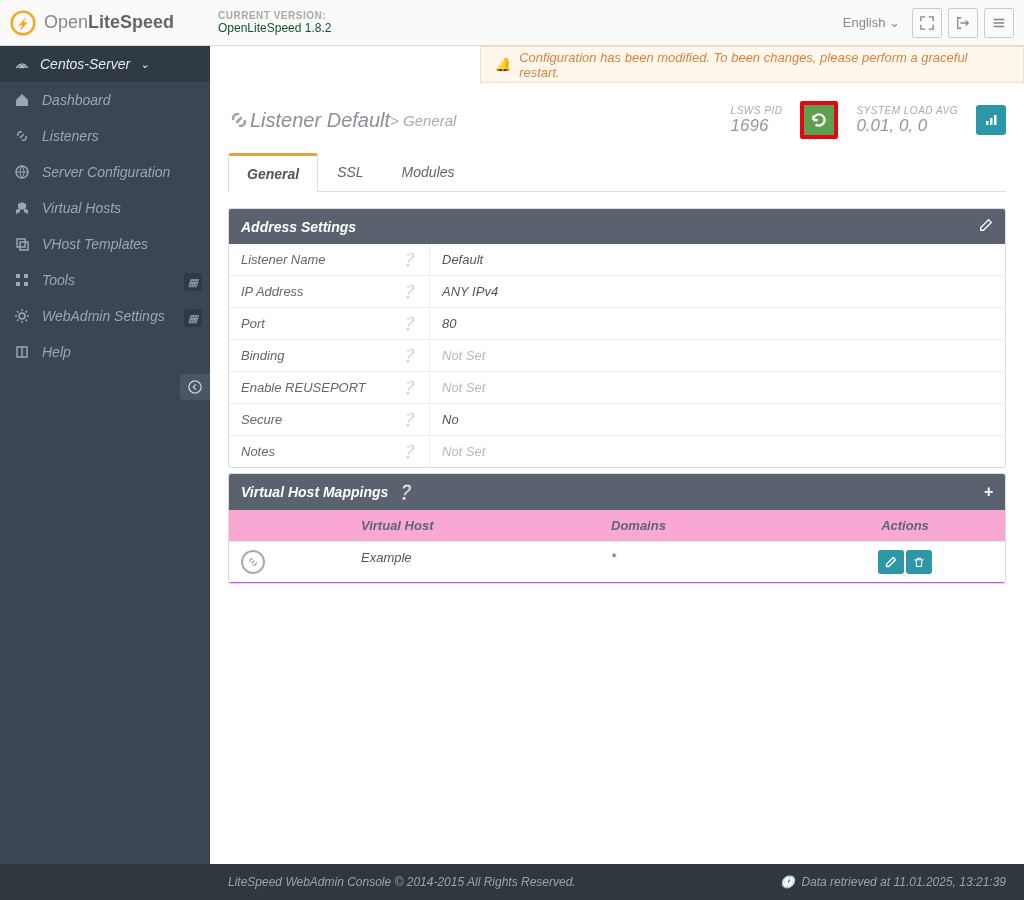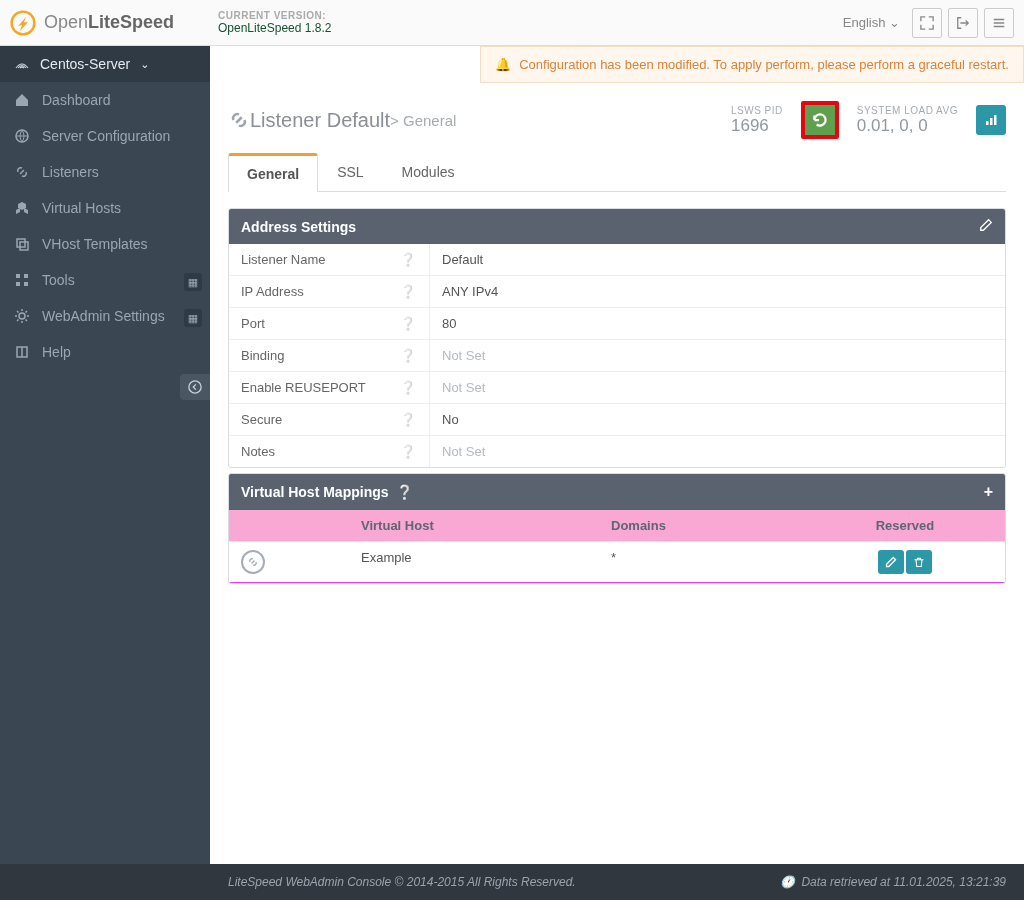--- a/index.html
+++ b/index.html
@@ -12,21 +12,21 @@
 .logo-text { font-size: 18px; color: #888; }
 .logo-text b { color: #666; font-weight: 600; }
 .version-wrap { flex: 1; padding-left: 8px; }
 .version-label { font-size: 10px; color: #aaa; font-weight: 600; letter-spacing: 0.5px; }
 .version-value { font-size: 12px; color: #14532d; }
 .top-right { display: flex; align-items: center; gap: 6px; }
 .lang-sel { color: #888; font-size: 13px; cursor: pointer; padding: 4px 6px; }
 .top-btn { width: 30px; height: 30px; border: 1px solid #ccc; background: #fafafa; display: flex; align-items: center; justify-content: center; color: #888; border-radius: 2px; cursor: pointer; }
 
 
-.layout { display: flex; height: calc(900px - 46px - 36px); }
+.layout { display: flex; height: calc(900px - 46px - 36px); font-style: italic; }
 .sidebar { width: 210px; background: #3a4651; color: #c8d1da; display: flex; flex-direction: column; }
 .server-sel { padding: 10px 14px; background: #2f3a44; color: #e5eaf0; font-size: 14px; display: flex; align-items: center; gap: 10px; cursor: pointer; }
 .nav { list-style: none; }
 .nav li { padding: 10px 14px; display: flex; align-items: center; gap: 12px; cursor: pointer; color: #9aa7b3; font-size: 14px; position: relative; }
 .nav .expand { position: absolute; right: 8px; top: 11px; width: 18px; height: 18px; background: #2f3a44; border-radius: 3px; display: flex; align-items: center; justify-content: center; font-size: 11px; }
 .collapse-btn { margin-top: 4px; align-self: flex-end; width: 30px; height: 26px; background: #4a5662; color: #c8d1da; display: flex; align-items: center; justify-content: center; cursor: pointer; border-top-left-radius: 4px; border-bottom-left-radius: 4px; }
 .ic { width: 16px; height: 16px; display: inline-flex; align-items: center; justify-content: center; }
 
 
 .main { flex: 1; background: #fff; display: flex; flex-direction: column; overflow: hidden; }
@@ -128,33 +128,33 @@
           <span class="ic">
             <svg width="16" height="16" viewBox="0 0 16 16">
               <path d="M2 8 L8 2 L14 8 L14 14 L2 14 Z" fill="#9aa7b3"></path>
             </svg>
           </span>
           <span>Dashboard</span>
         </li>
       <li>
           <span class="ic">
             <svg width="16" height="16" viewBox="0 0 16 16">
+              <path d="M6 10 L10 6 M4 8 A3 3 0 0 1 8 4 M12 8 A3 3 0 0 1 8 12" stroke="#9aa7b3" fill="none" stroke-width="1.5"></path>
+            </svg>
+          </span>
+          <span>Listeners</span>
+        </li>
+      <li>
+          <span class="ic">
+            <svg width="16" height="16" viewBox="0 0 16 16">
               <circle cx="8" cy="8" r="6" fill="none" stroke="#9aa7b3" stroke-width="1.5"></circle>
               <path d="M2 8 L14 8 M8 2 Q12 8 8 14 Q4 8 8 2" fill="none" stroke="#9aa7b3"></path>
             </svg>
           </span>
           <span>Server Configuration</span>
-        </li>
-      <li>
-          <span class="ic">
-            <svg width="16" height="16" viewBox="0 0 16 16">
-              <path d="M6 10 L10 6 M4 8 A3 3 0 0 1 8 4 M12 8 A3 3 0 0 1 8 12" stroke="#9aa7b3" fill="none" stroke-width="1.5"></path>
-            </svg>
-          </span>
-          <span>Listeners</span>
         </li>
       <li>
           <span class="ic">
             <svg width="16" height="16" viewBox="0 0 16 16">
               <path d="M4 4 L8 2 L12 4 L12 8 L8 10 L4 8 Z M2 10 L6 8 L6 12 L2 14 Z M10 8 L14 10 L14 14 L10 12 Z" fill="#9aa7b3"></path>
             </svg>
           </span>
           <span>Virtual Hosts</span>
         </li>
       <li>
@@ -202,21 +202,21 @@
           <circle cx="8" cy="8" r="7" fill="none" stroke="#c8d1da" stroke-width="1.5"></circle>
           <path d="M9 5 L6 8 L9 11" stroke="#c8d1da" fill="none" stroke-width="1.5"></path>
         </svg>
     </div>
   </div>
 
   <div class="main">
     <div class="alert-row">
       <div class="alert-bar">
         <span>🔔</span>
-        <span>Configuration has been modified. To apply perform, please perform a graceful restart.</span>
+        <span>Configuration has been modified. To been changes, please perform a graceful restart.</span>
       </div>
     </div>
     <div class="content">
       <div class="page-head">
         <div class="page-title">
           <span class="ic" style="width:22px;height:22px;">
               <svg width="22" height="22" viewBox="0 0 16 16">
                 <path d="M6 10 L10 6 M4 8 A3 3 0 0 1 8 4 M12 8 A3 3 0 0 1 8 12" stroke="#9ea4aa" fill="none" stroke-width="1.8"></path>
               </svg>
             </span>
@@ -295,21 +295,21 @@
       <div class="panel">
         <div class="panel-head">
           <span>Virtual Host Mappings</span>
           <span style="margin-left:8px;color:#b9bec9;cursor:pointer;">❔</span>
           <span class="right" style="font-size:16px;font-weight:bold;">+</span>
         </div>
         <div class="tbl-head">
           <div class="col-icon"></div>
           <div class="col-vh">Virtual Host</div>
           <div class="col-dom">Domains</div>
-          <div class="col-act">Reserved</div>
+          <div class="col-act">Actions</div>
         </div>
         <div id="map-rows">
             <div class="tbl-row">
               <div class="col-icon">
                 <span class="link-icon">
                   <svg width="12" height="12" viewBox="0 0 16 16">
                     <path d="M6 10 L10 6 M4 8 A3 3 0 0 1 8 4 M12 8 A3 3 0 0 1 8 12" stroke="#a4adb7" fill="none" stroke-width="1.8"></path>
                   </svg>
                 </span>
               </div>

